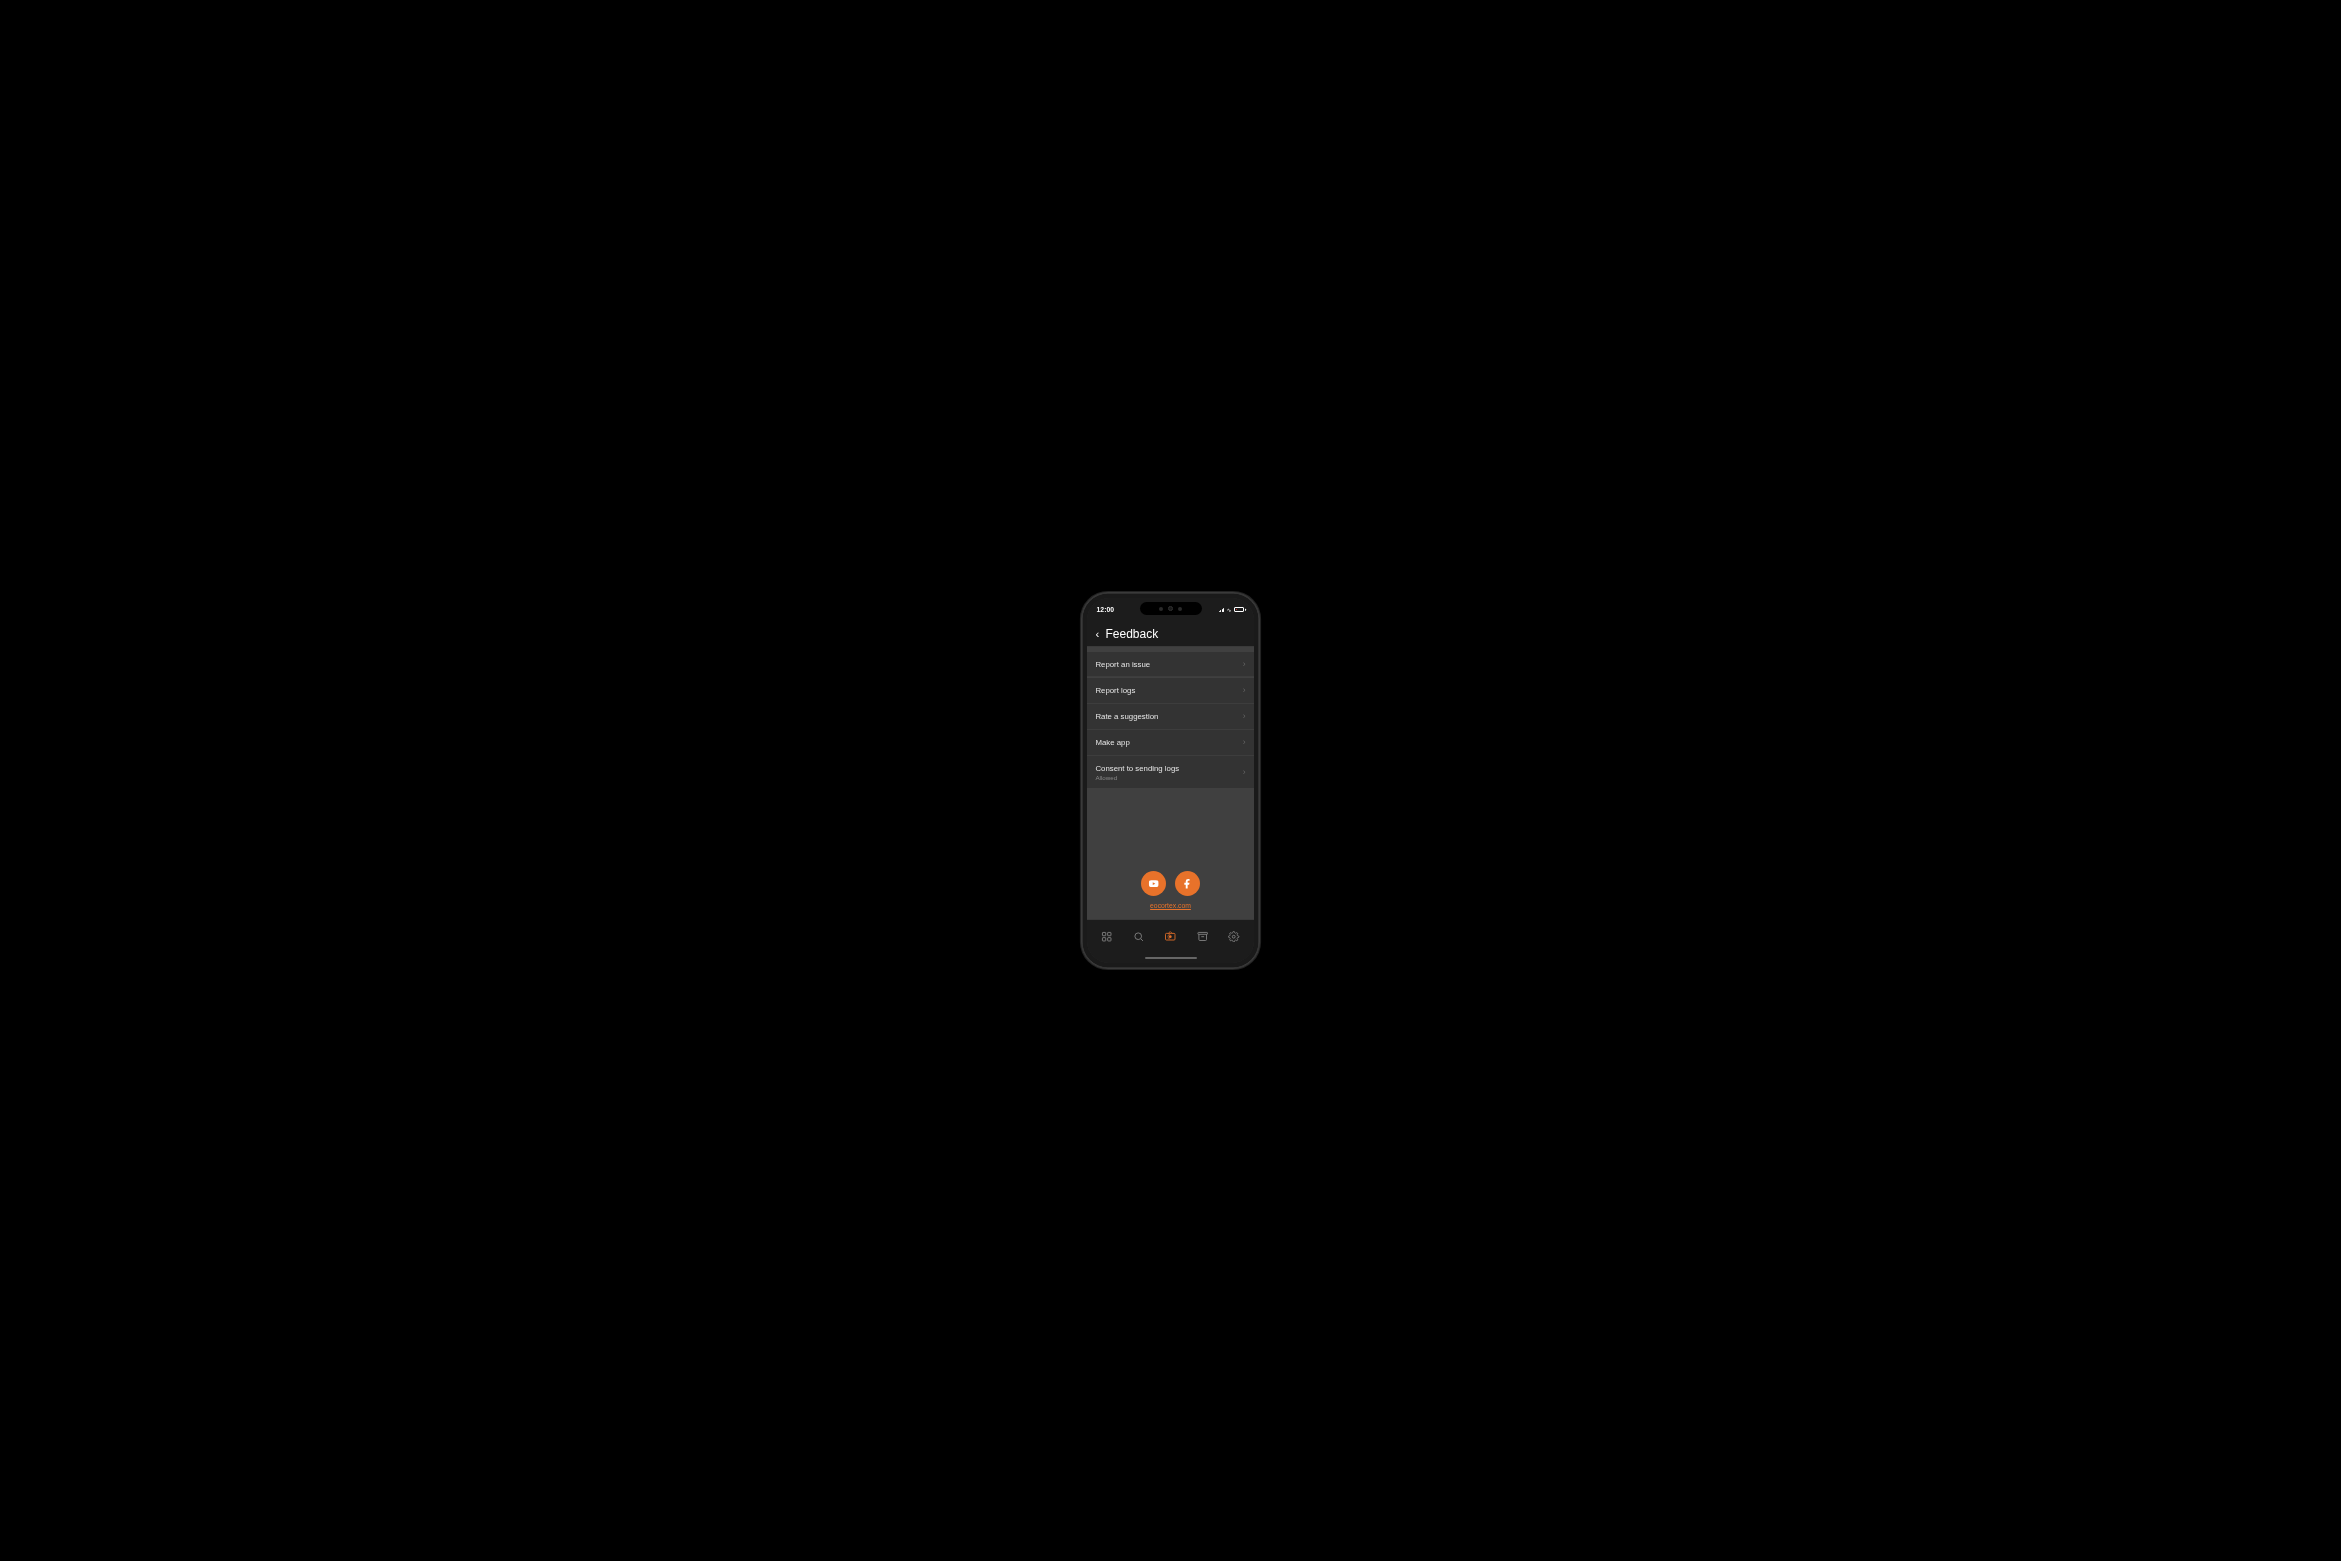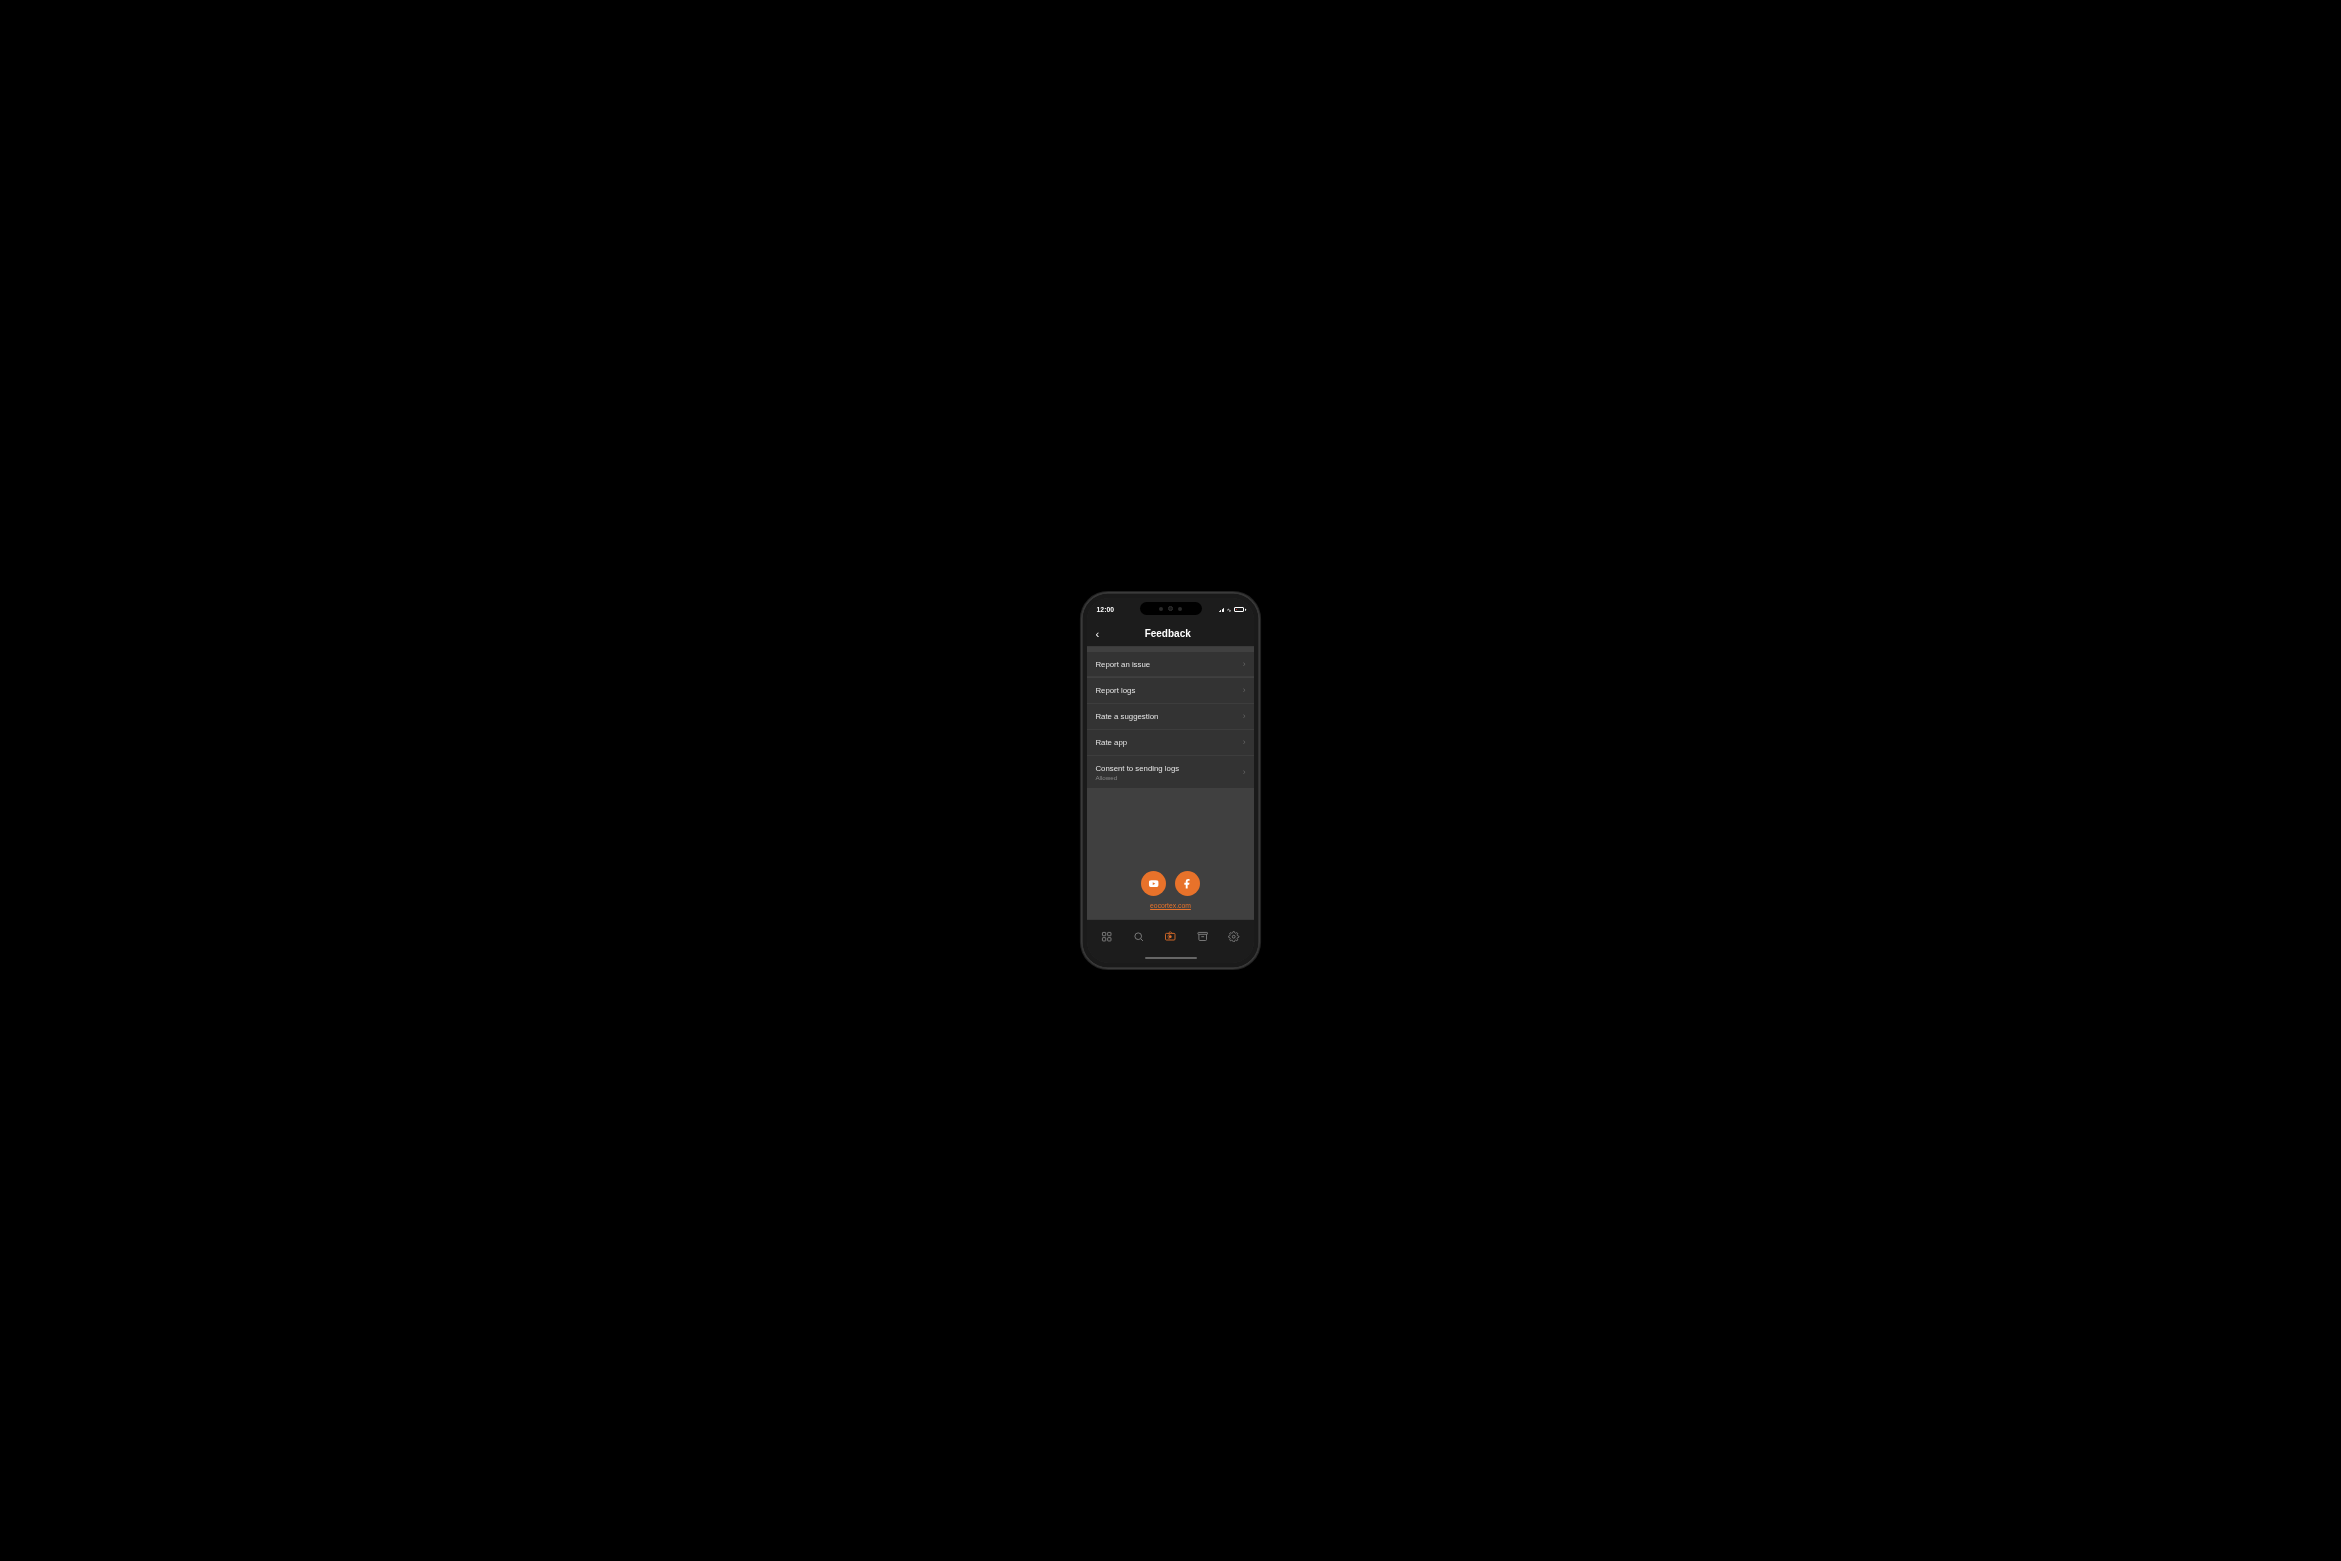--- a/index.html
+++ b/index.html
@@ -154,24 +154,24 @@
 
     .back-button {
       color: #fff;
       font-size: 11.4px;
       cursor: pointer;
       margin-right: 6.2px;
     }
 
     .nav-title {
       flex: 1;
-      text-align: center;
+      text-align: left;
       color: #fff;
-      font-size: 10px;
-      font-weight: 700;
+      font-size: 12px;
+      font-weight: 400;
       margin-right: 15.6px;
     }
 
     
     .content {
       flex: 1;
       background: #404040;
       overflow-y: auto;
       display: flex;
       flex-direction: column;
@@ -354,21 +354,21 @@
 
         <div class="menu-item">
           <div class="menu-item-left">
             <span class="menu-item-label">Rate a suggestion</span>
           </div>
           <span class="chevron-icon">›</span>
         </div>
 
         <div class="menu-item">
           <div class="menu-item-left">
-            <span class="menu-item-label">Rate app</span>
+            <span class="menu-item-label">Make app</span>
           </div>
           <span class="chevron-icon">›</span>
         </div>
 
         <div class="menu-item">
           <div class="menu-item-left">
             <span class="menu-item-label">Consent to sending logs</span>
             <span class="menu-item-sublabel">Allowed</span>
           </div>
           <span class="chevron-icon">›</span>

